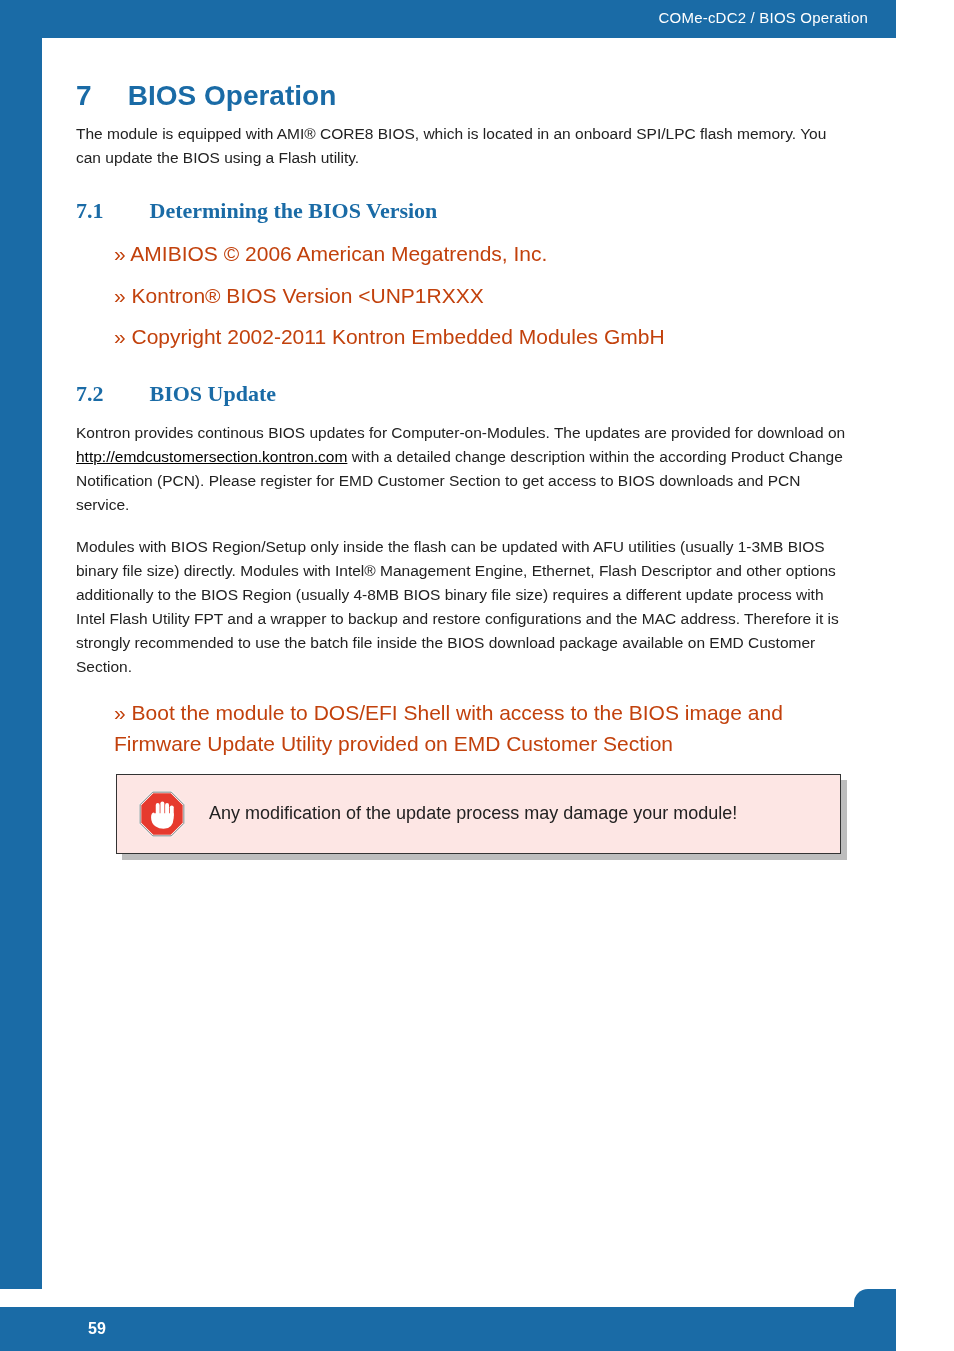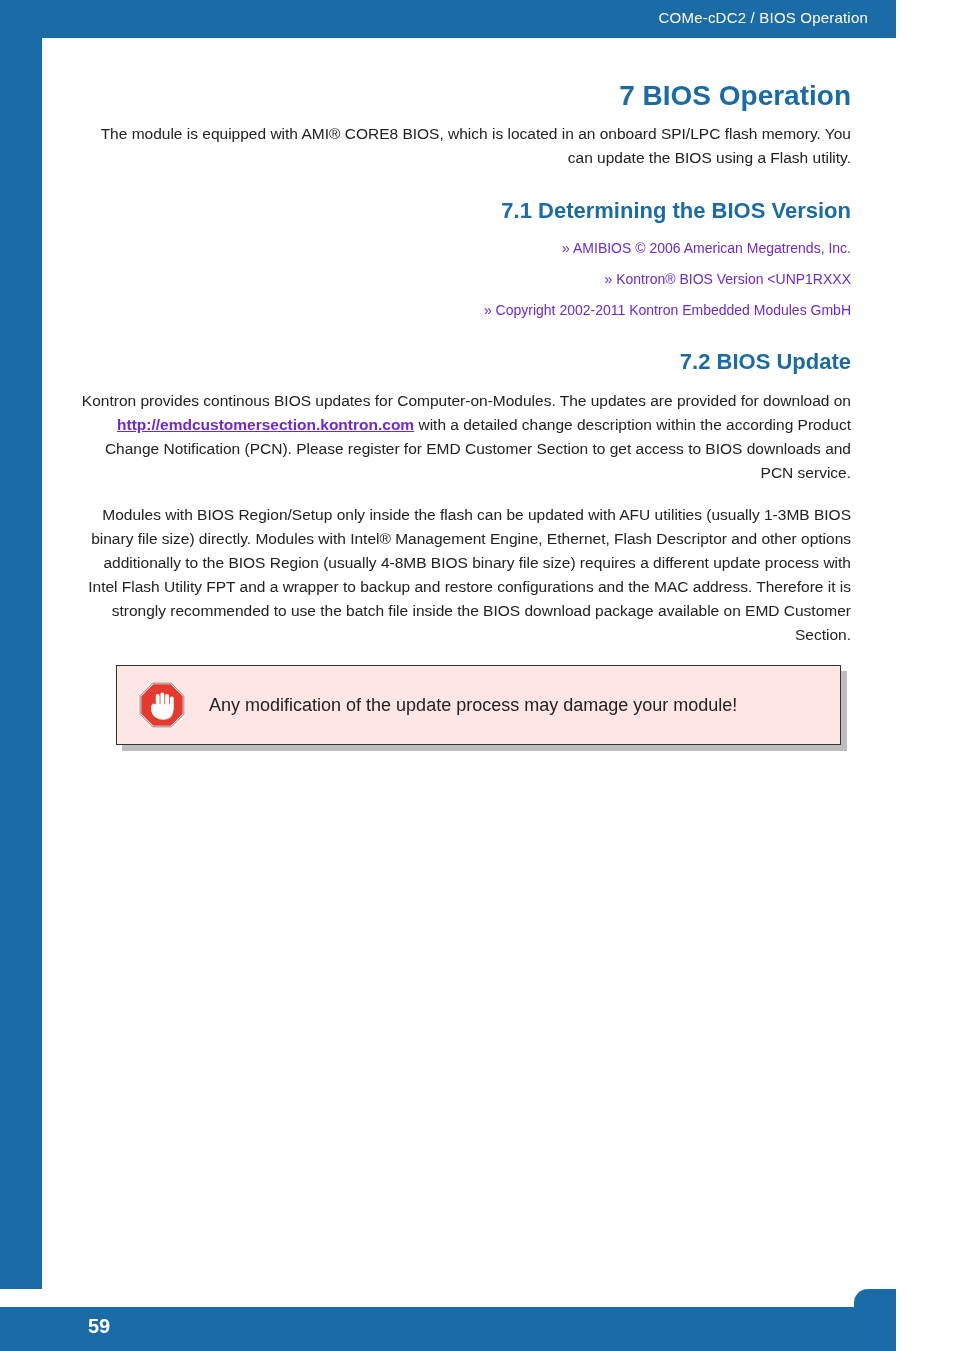--- a/index.html
+++ b/index.html
@@ -1,52 +1,52 @@
 <!DOCTYPE html>
 <html><head>
 <meta charset="utf-8">
 <style>
   * { margin: 0; padding: 0; box-sizing: border-box; }
   html, body { width: 954px; height: 1351px; font-family: "Segoe UI", "Helvetica Neue", Arial, sans-serif; background: #ffffff; color: #222; }
-  .page { position: relative; width: 896px; height: 1351px; background: #ffffff; text-align: right; }
+  .page { position: relative; width: 896px; height: 1351px; background: #ffffff; }
 
   
   .header-band { position: absolute; top: 0; left: 0; right: 0; height: 38px; background: #1a6ba6; }
   .header-text { position: absolute; right: 28px; top: 9px; color: #ffffff; font-size: 15px; font-weight: 400; letter-spacing: 0.2px; }
   .header-corner-left { position: absolute; top: 38px; left: 0; width: 42px; height: 20px; background: #1a6ba6; border-bottom-right-radius: 14px; }
 
   
   .spine { position: absolute; top: 38px; left: 0; width: 42px; bottom: 62px; background: #1a6ba6; }
 
   
   .content { position: absolute; top: 80px; left: 76px; right: 45px; }
 
   .h1 { color: #1a6ba6; font-weight: 700; font-size: 28px; margin-bottom: 10px; }
   .h1 .num { display: inline-block; width: 44px; }
   .p { font-size: 15.5px; line-height: 1.55; margin-bottom: 18px; color: #222; }
-  .h2 { color: #1a6ba6; font-weight: 700; font-size: 22px; margin-top: 28px; margin-bottom: 14px; font-family: Liberation Sans, sans-serif; }
+  .h2 { color: #1a6ba6; font-weight: 700; font-size: 22px; margin-top: 28px; margin-bottom: 14px; font-family: Liberation Serif, serif; }
   .h2 .num { display: inline-block; width: 68px; }
 
   .bullets { margin-left: 38px; margin-bottom: 14px; }
-  .bullets li { list-style: none; font-size: 14px; line-height: 1.5; margin-bottom: 10px; color: #6d28d9; }
+  .bullets li { list-style: none; font-size: 21px; line-height: 1.5; margin-bottom: 10px; color: #c2410c; }
   .bullets li::before { content: "» "; }
 
-  .inline-link { color: #6d28d9; text-decoration: underline; font-weight: bold; }
+  .inline-link { color: #000000; text-decoration: underline; }
 
   
   .warn-wrap { margin-top: 10px; margin-left: 40px; margin-right: 10px; position: relative; }
   .warn-shadow { position: absolute; top: 6px; left: 6px; right: -6px; bottom: -6px; background: #bdbdbd; }
   .warn-box { position: relative; display: flex; align-items: center; gap: 22px; padding: 14px 20px; border: 1px solid #333; background: #fde6e4; }
   .warn-icon { width: 50px; height: 50px; flex: 0 0 50px; }
   .warn-text { font-size: 18px; color: #222; }
 
   
   .footer-band { position: absolute; bottom: 0; left: 0; right: 0; height: 44px; background: #1a6ba6; }
   .footer-corner-right { position: absolute; bottom: 44px; right: 0; width: 42px; height: 18px; background: #1a6ba6; border-top-left-radius: 14px; }
-  .page-number { position: absolute; left: 88px; bottom: 13px; color: #fff; font-size: 20px; font-weight: 600; }
+  .page-number { position: absolute; left: 88px; bottom: 13px; color: #fff; font-size: 16px; font-weight: 600; }
 </style>
 </head>
 <body>
 
 <div class="page">
 
   <div class="header-band"></div>
   <div class="header-text">COMe-cDC2 / BIOS Operation</div>
   <div class="header-corner-left"></div>
   <div class="spine"></div>
@@ -71,20 +71,21 @@
 
     <h2 class="h2">
       <span class="num">7.2</span>
       <span>BIOS Update</span>
     </h2>
     <p class="p">
       <span>Kontron provides continous BIOS updates for Computer-on-Modules. The updates are provided for download on </span><a class="inline-link" href="#">http://emdcustomersection.kontron.com</a><span> with a detailed change description within the according Product Change Notification (PCN). Please register for EMD Customer Section to get access to BIOS downloads and PCN service.</span>
     </p>
     <p class="p">Modules with BIOS Region/Setup only inside the flash can be updated with AFU utilities (usually 1-3MB BIOS binary file size) directly. Modules with Intel® Management Engine, Ethernet, Flash Descriptor and other options additionally to the BIOS Region (usually 4-8MB BIOS binary file size) requires a different update process with Intel Flash Utility FPT and a wrapper to backup and restore configurations and the MAC address. Therefore it is strongly recommended to use the batch file inside the BIOS download package available on EMD Customer Section.</p>
     <ul class="bullets">
+      <li>Boot the module to DOS/EFI Shell with access to the BIOS image and Firmware Update Utility provided on EMD Customer Section</li>
     </ul>
 
     <div class="warn-wrap">
       <div class="warn-shadow"></div>
       <div class="warn-box">
         <div class="warn-icon">
           <svg viewBox="0 0 64 64" width="50" height="50">
             <polygon points="20,4 44,4 60,20 60,44 44,60 20,60 4,44 4,20" fill="#e63a2e" stroke="#ffffff" stroke-width="3"></polygon>
             <polygon points="20,4 44,4 60,20 60,44 44,60 20,60 4,44 4,20" fill="none" stroke="#555" stroke-width="1"></polygon>
             <g fill="#ffffff">

